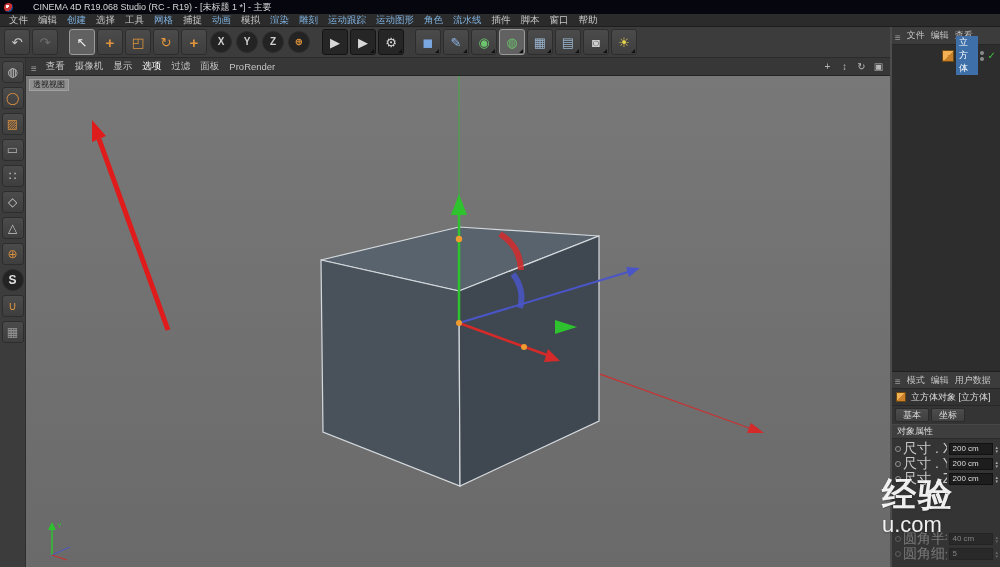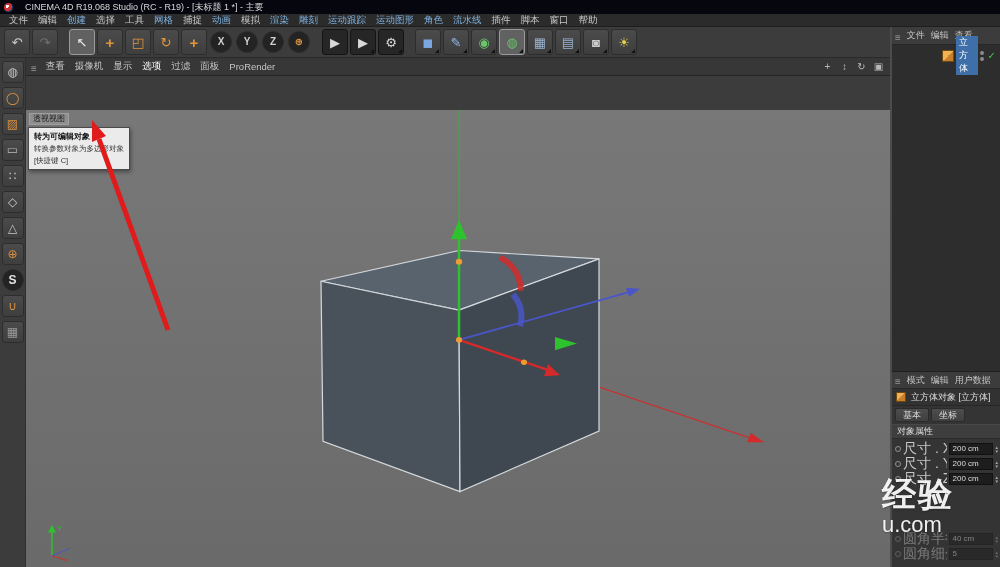--- a/index.html
+++ b/index.html
@@ -1,20 +1,20 @@
 <!DOCTYPE html>
 <html style="--axis-green: #2ec22e; --axis-red: #d42a2a; --axis-blue: #4a56c8; --cube-top: #59636d; --cube-left: #49525a; --cube-right: #3f4750; --cube-edge: #d4d9dd; --annotation-red: #e01b1b; --accent-orange: #e0953c; --selection-blue: #3e6fa8;"><head>
 <meta charset="utf-8">
 <style>
   *{margin:0;padding:0;box-sizing:border-box;font-family:"Liberation Sans","DejaVu Sans",sans-serif;}
   html,body{width:1000px;height:567px;overflow:hidden;background:#222;}
   .app{position:relative;width:1000px;height:567px;background:#3c3c3c;overflow:hidden;}
 
   
-  .titlebar{position:absolute;top:0;left:0;right:0;height:14px;background:#06060f;color:#d8d8d8;font-size:9px;display:flex;align-items:center;gap:12px;padding:0 4px;z-index:10;}
+  .titlebar{position:absolute;top:0;left:0;right:0;height:14px;background:#06060f;color:#d8d8d8;font-size:9px;display:flex;align-items:center;gap:20px;padding:0 4px;z-index:10;}
   .logo{width:9px;height:9px;border-radius:50%;background:radial-gradient(circle at 35% 35%,#fff 0 18%,#cc3333 19% 58%,#224488 59%);flex:0 0 auto;}
 
   
   .menubar{position:absolute;top:14px;left:0;right:0;height:13px;background:#2b2b2b;display:flex;align-items:center;padding:0 4px;border-bottom:1px solid #1e1e1e;z-index:10;}
   .menu-item{color:#c8c8c8;font-size:9.5px;padding:0 5px;line-height:12px;white-space:nowrap;cursor:default;}
   .menu-item.tint{color:#7fb2e0;}
 
   
   .toolbar{position:absolute;top:27px;left:0;width:890px;height:31px;background:#3c3c3c;display:flex;align-items:center;padding:0 4px;gap:2px;border-bottom:1px solid #2a2a2a;z-index:5;}
   .tb{position:relative;width:26px;height:26px;border-radius:3px;background:linear-gradient(#4b4b4b,#3e3e3e);border:1px solid #2d2d2d;display:flex;align-items:center;justify-content:center;font-size:13px;color:#ccc;cursor:default;flex:0 0 auto;}
@@ -31,21 +31,21 @@
   .left-tools .tb{width:22px;height:22px;font-size:12px;}
 
   
   .viewport{position:absolute;top:58px;left:26px;right:110px;bottom:0;display:flex;flex-direction:column;}
   .vp-menubar{height:18px;background:#373737;display:flex;align-items:center;gap:1px;padding:0 5px;border-bottom:1px solid #242424;flex:0 0 auto;}
   .hamburger::before{content:"≡";color:#9a9a9a;font-size:10px;margin-right:3px;}
   .vp-menu-item{font-size:9.5px;color:#c4c4c4;padding:0 5px;white-space:nowrap;cursor:default;}
   .vp-menu-item.bright{color:#ffffff;}
   .vp-controls{margin-left:auto;display:flex;gap:4px;}
   .vp-ctrl{width:13px;height:13px;font-size:10px;color:#b8b8b8;display:flex;align-items:center;justify-content:center;cursor:default;}
-  .vp-canvas{position:relative;flex:1;background:linear-gradient(#787878,#6a6a6a);overflow:hidden;margin-top:34px;}
+  .vp-canvas{position:relative;flex:1;background:linear-gradient(#787878,#6a6a6a);overflow:hidden;}
   .scene{position:absolute;inset:0;width:100%;height:100%;}
   .view-label{position:absolute;left:3px;top:3px;font-size:8px;color:#1e1e1e;border:1px solid #9f9f9f;background:rgba(210,210,210,.25);padding:0 3px;line-height:10px;z-index:3;}
   .tooltip{position:absolute;left:2px;top:17px;background:#ebebeb;border:1px solid #4a4a4a;padding:3px 5px;z-index:6;box-shadow:1px 2px 4px rgba(0,0,0,.4);white-space:nowrap;}
   .tt-title{font-size:8px;font-weight:bold;color:#111;}
   .tt-desc{font-size:7.5px;color:#333;margin-top:2px;}
   .tt-key{font-size:7.5px;color:#333;margin-top:2px;}
 
   
   .right-panel{position:absolute;top:27px;right:0;width:110px;bottom:0;background:#343434;border-left:2px solid #4c4c4c;display:flex;flex-direction:column;z-index:5;}
   .panel-bar{height:18px;background:#3c3c3c;display:flex;align-items:center;padding:0 3px;border-bottom:1px solid #272727;flex:0 0 auto;overflow:hidden;}
@@ -339,25 +339,20 @@
           <line x1="26" y1="479" x2="26" y2="452" style="stroke:var(--axis-green);stroke-width:1.5"></line>
           <polygon points="26,446 22,454 30,454" style="fill:var(--axis-green)"></polygon>
           <line x1="26" y1="479" x2="44" y2="471" style="stroke:var(--axis-blue);stroke-width:1"></line>
           <line x1="26" y1="479" x2="41" y2="484" style="stroke:var(--axis-red);stroke-width:1"></line>
           <text x="31" y="452" font-size="7" style="fill:var(--axis-green)">Y</text>
         </g>
       </svg>
 
       <div class="view-label">透视视图</div>
 
-      <div class="tooltip">
-        <div class="tt-title">转为可编辑对象</div>
-        <div class="tt-desc">转换参数对象为多边形对象</div>
-        <div class="tt-key">[快捷键 C]</div>
-      </div>
     </div>
   </div>
 
   <div class="right-panel">
 
     <div class="panel-bar">
       <span class="hamburger"></span>
       <span style="display:flex;">
 
           <span class="panel-menu-item">文件</span>

